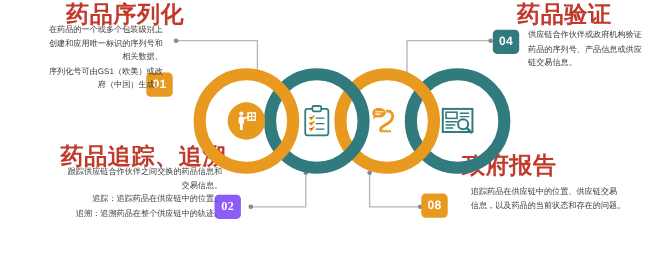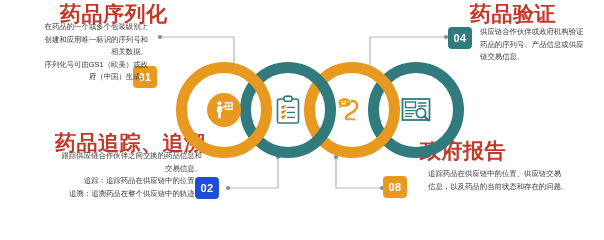--- a/index.html
+++ b/index.html
@@ -48,21 +48,21 @@
     color:#ffffff;
     font-size:11px;
     font-weight:bold;
     display:flex;
     align-items:center;
     justify-content:center;
     letter-spacing:0.3px;
   }
   .badge.b1{left:133px;top:27px;background:#e8991f;margin-top:39px;}
   .badge.b4{left:448px;top:27px;background:#317a7e;}
-  .badge.b2{left:195px;top:177px;background:#1d4ed8;}
+  .badge.b2{left:195px;top:177px;background:#8b5cf6;font-family:Liberation Serif, serif;}
   .badge.b3{left:383px;top:176px;background:#e8991f;}
 
   
   .conn{position:absolute;}
   .conn svg{display:block;overflow:visible;}
 
   
   .ring{
     position:absolute;
     border-radius:50%;

